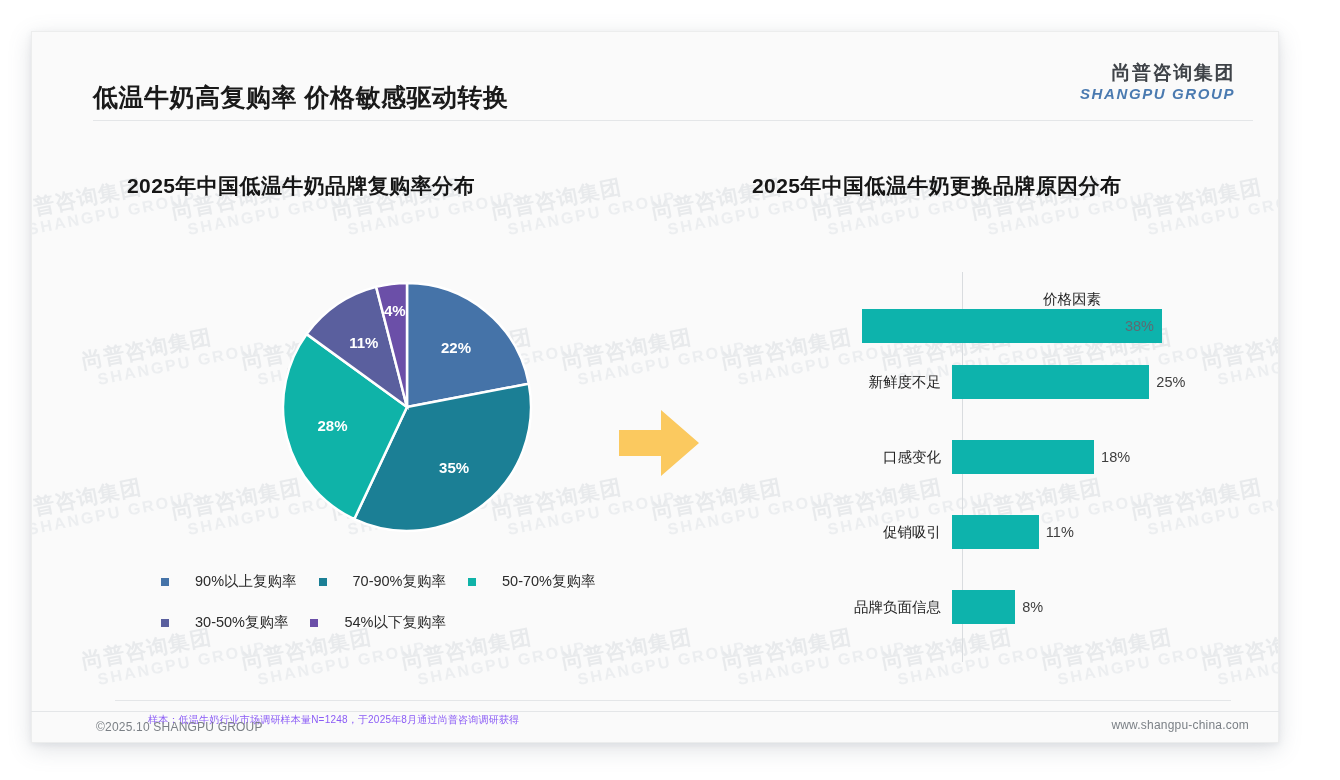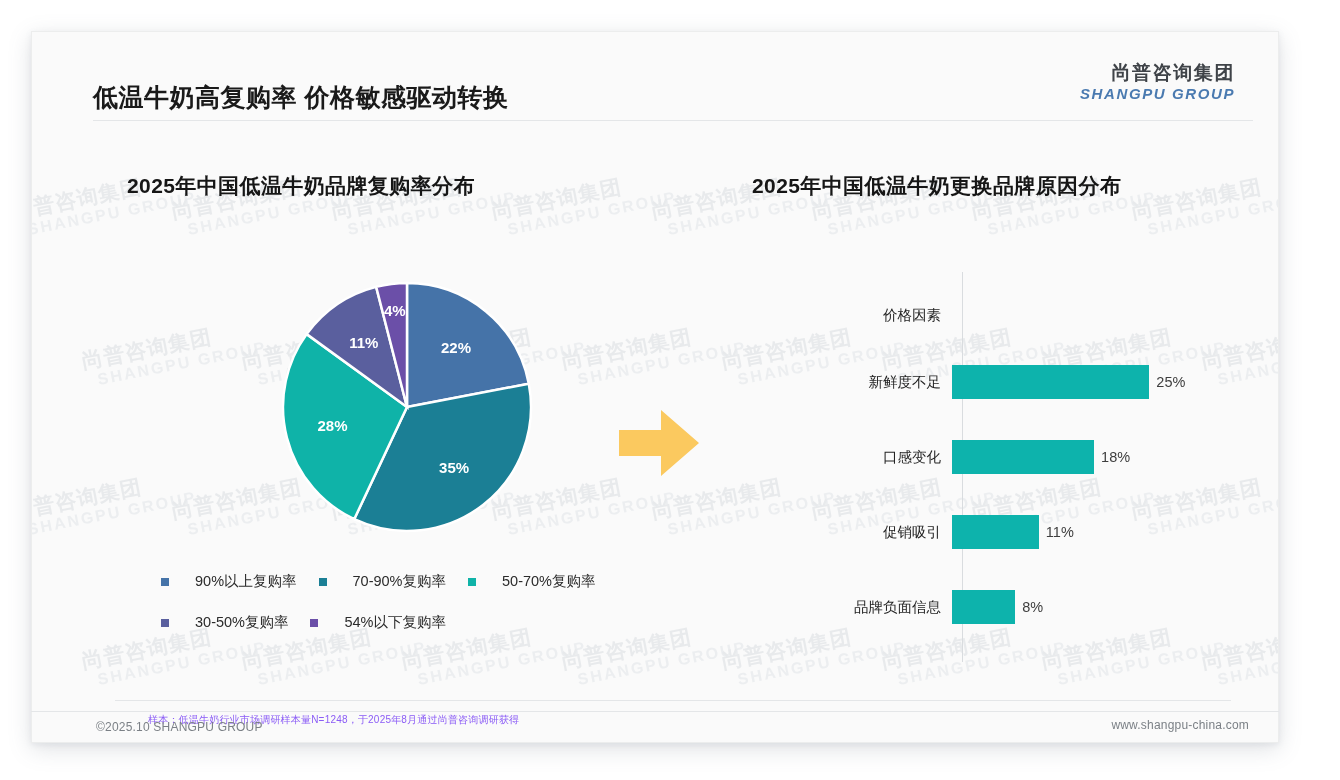--- a/index.html
+++ b/index.html
@@ -490,22 +490,26 @@
       <svg width="84" height="78" viewBox="0 0 84 78">
         <polygon points="2,26 44,26 44,6 82,39 44,72 44,52 2,52" fill="#fbc95f"></polygon>
       </svg>
     </div>
 
     <div class="panel panel-right">
       <div class="panel-title">2025年中国低温牛奶更换品牌原因分布</div>
       <div class="bars">
         <div class="bar-axis"></div>
         <div id="bar-rows">
-            <div class="bar-row" style="top: 26px;">
+            <div class="bar-row" style="top: 18px; flex-direction: column;">
               <div class="bar-cat">价格因素</div>
+              <div class="bar-track">
+                <div class="bar-fill" style="width: 300px; background: rgb(13, 179, 172);"></div>
+                <div class="bar-value inside">38%</div>
+              </div>
             </div>
             <div class="bar-row" style="top: 93px;">
               <div class="bar-cat">新鲜度不足</div>
               <div class="bar-track">
                 <div class="bar-fill" style="width: 197.368px; background: rgb(13, 179, 172);"></div>
                 <div class="bar-value">25%</div>
               </div>
             </div>
             <div class="bar-row" style="top: 168px;">
               <div class="bar-cat">口感变化</div>

